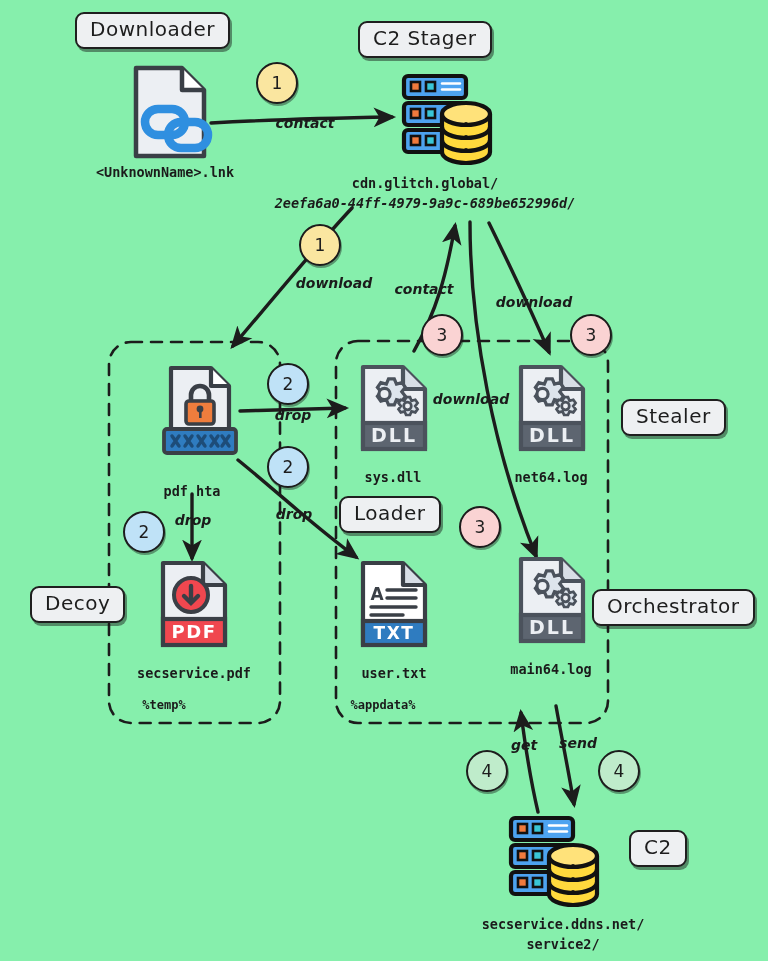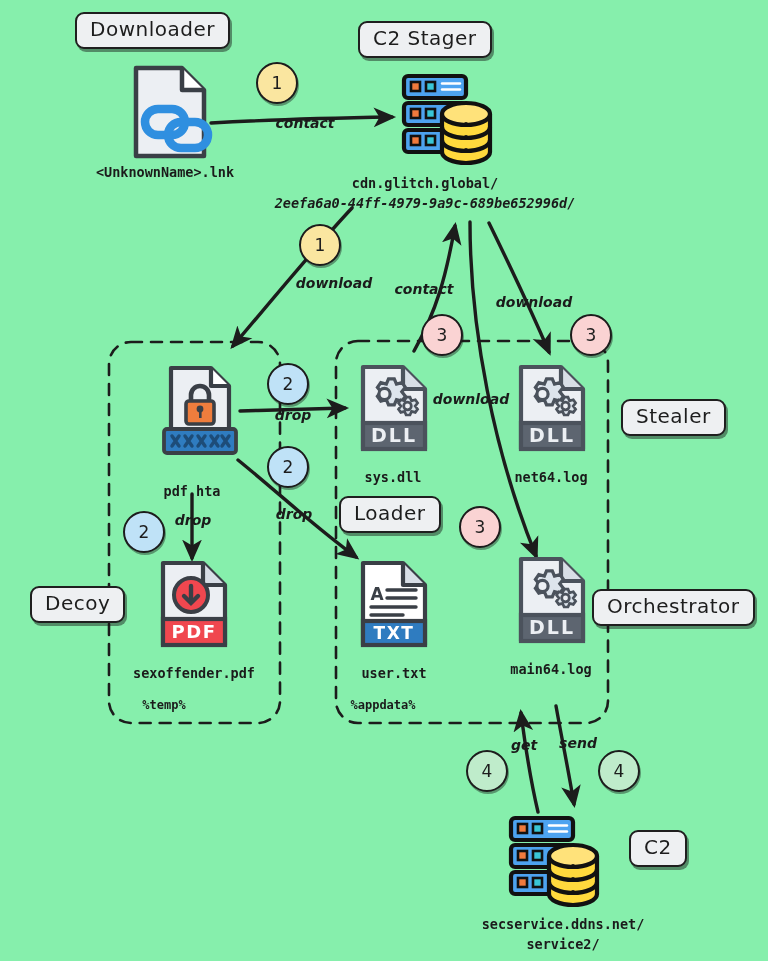--- a/index.html
+++ b/index.html
@@ -256,21 +256,21 @@
       <path d="M45,4 v22 h22" fill="#d8dee6" stroke="#3a3f46" stroke-width="4.2" stroke-linejoin="round"></path>
       <circle cx="33" cy="36" r="17" fill="#f0474f" stroke="#3a3f46" stroke-width="4"></circle>
       <g stroke="#3a3f46" stroke-width="4.4" stroke-linecap="round" fill="none">
         <line x1="33" y1="27" x2="33" y2="43"></line>
         <path d="M26,37 l7,7 7,-7"></path>
       </g>
       <rect x="5" y="60" width="62" height="26" fill="#f0474f" stroke="#3a3f46" stroke-width="4.2"></rect>
       <text x="36" y="79" font-family="DejaVu Sans, sans-serif" font-size="18" font-weight="bold" fill="#ffffff" text-anchor="middle" letter-spacing="1.5">PDF</text>
     </svg>
   </div>
-  <div class="caption" style="left:194px; top:664px;">sexoffender.pdf</div>
+  <div class="caption" style="left:194px; top:664px;">secservice.pdf</div>
 
   <div class="icon-wrap" style="left:358px; top:559px;">
     <svg width="72" height="92" viewBox="0 0 72 92">
       <path d="M5,4 h40 l22,22 v60 h-62 Z" fill="#ffffff" stroke="#3a3f46" stroke-width="4.2" stroke-linejoin="round"></path>
       <path d="M45,4 v22 h22" fill="#d8dee6" stroke="#3a3f46" stroke-width="4.2" stroke-linejoin="round"></path>
       <text x="19" y="41" font-family="DejaVu Sans, sans-serif" font-size="17" font-weight="bold" fill="#3a3f46" text-anchor="middle">A</text>
       <g stroke="#3a3f46" stroke-width="3.4" stroke-linecap="round">
         <line x1="29" y1="31" x2="58" y2="31"></line>
         <line x1="29" y1="39" x2="58" y2="39"></line>
         <line x1="13" y1="48" x2="58" y2="48"></line>

